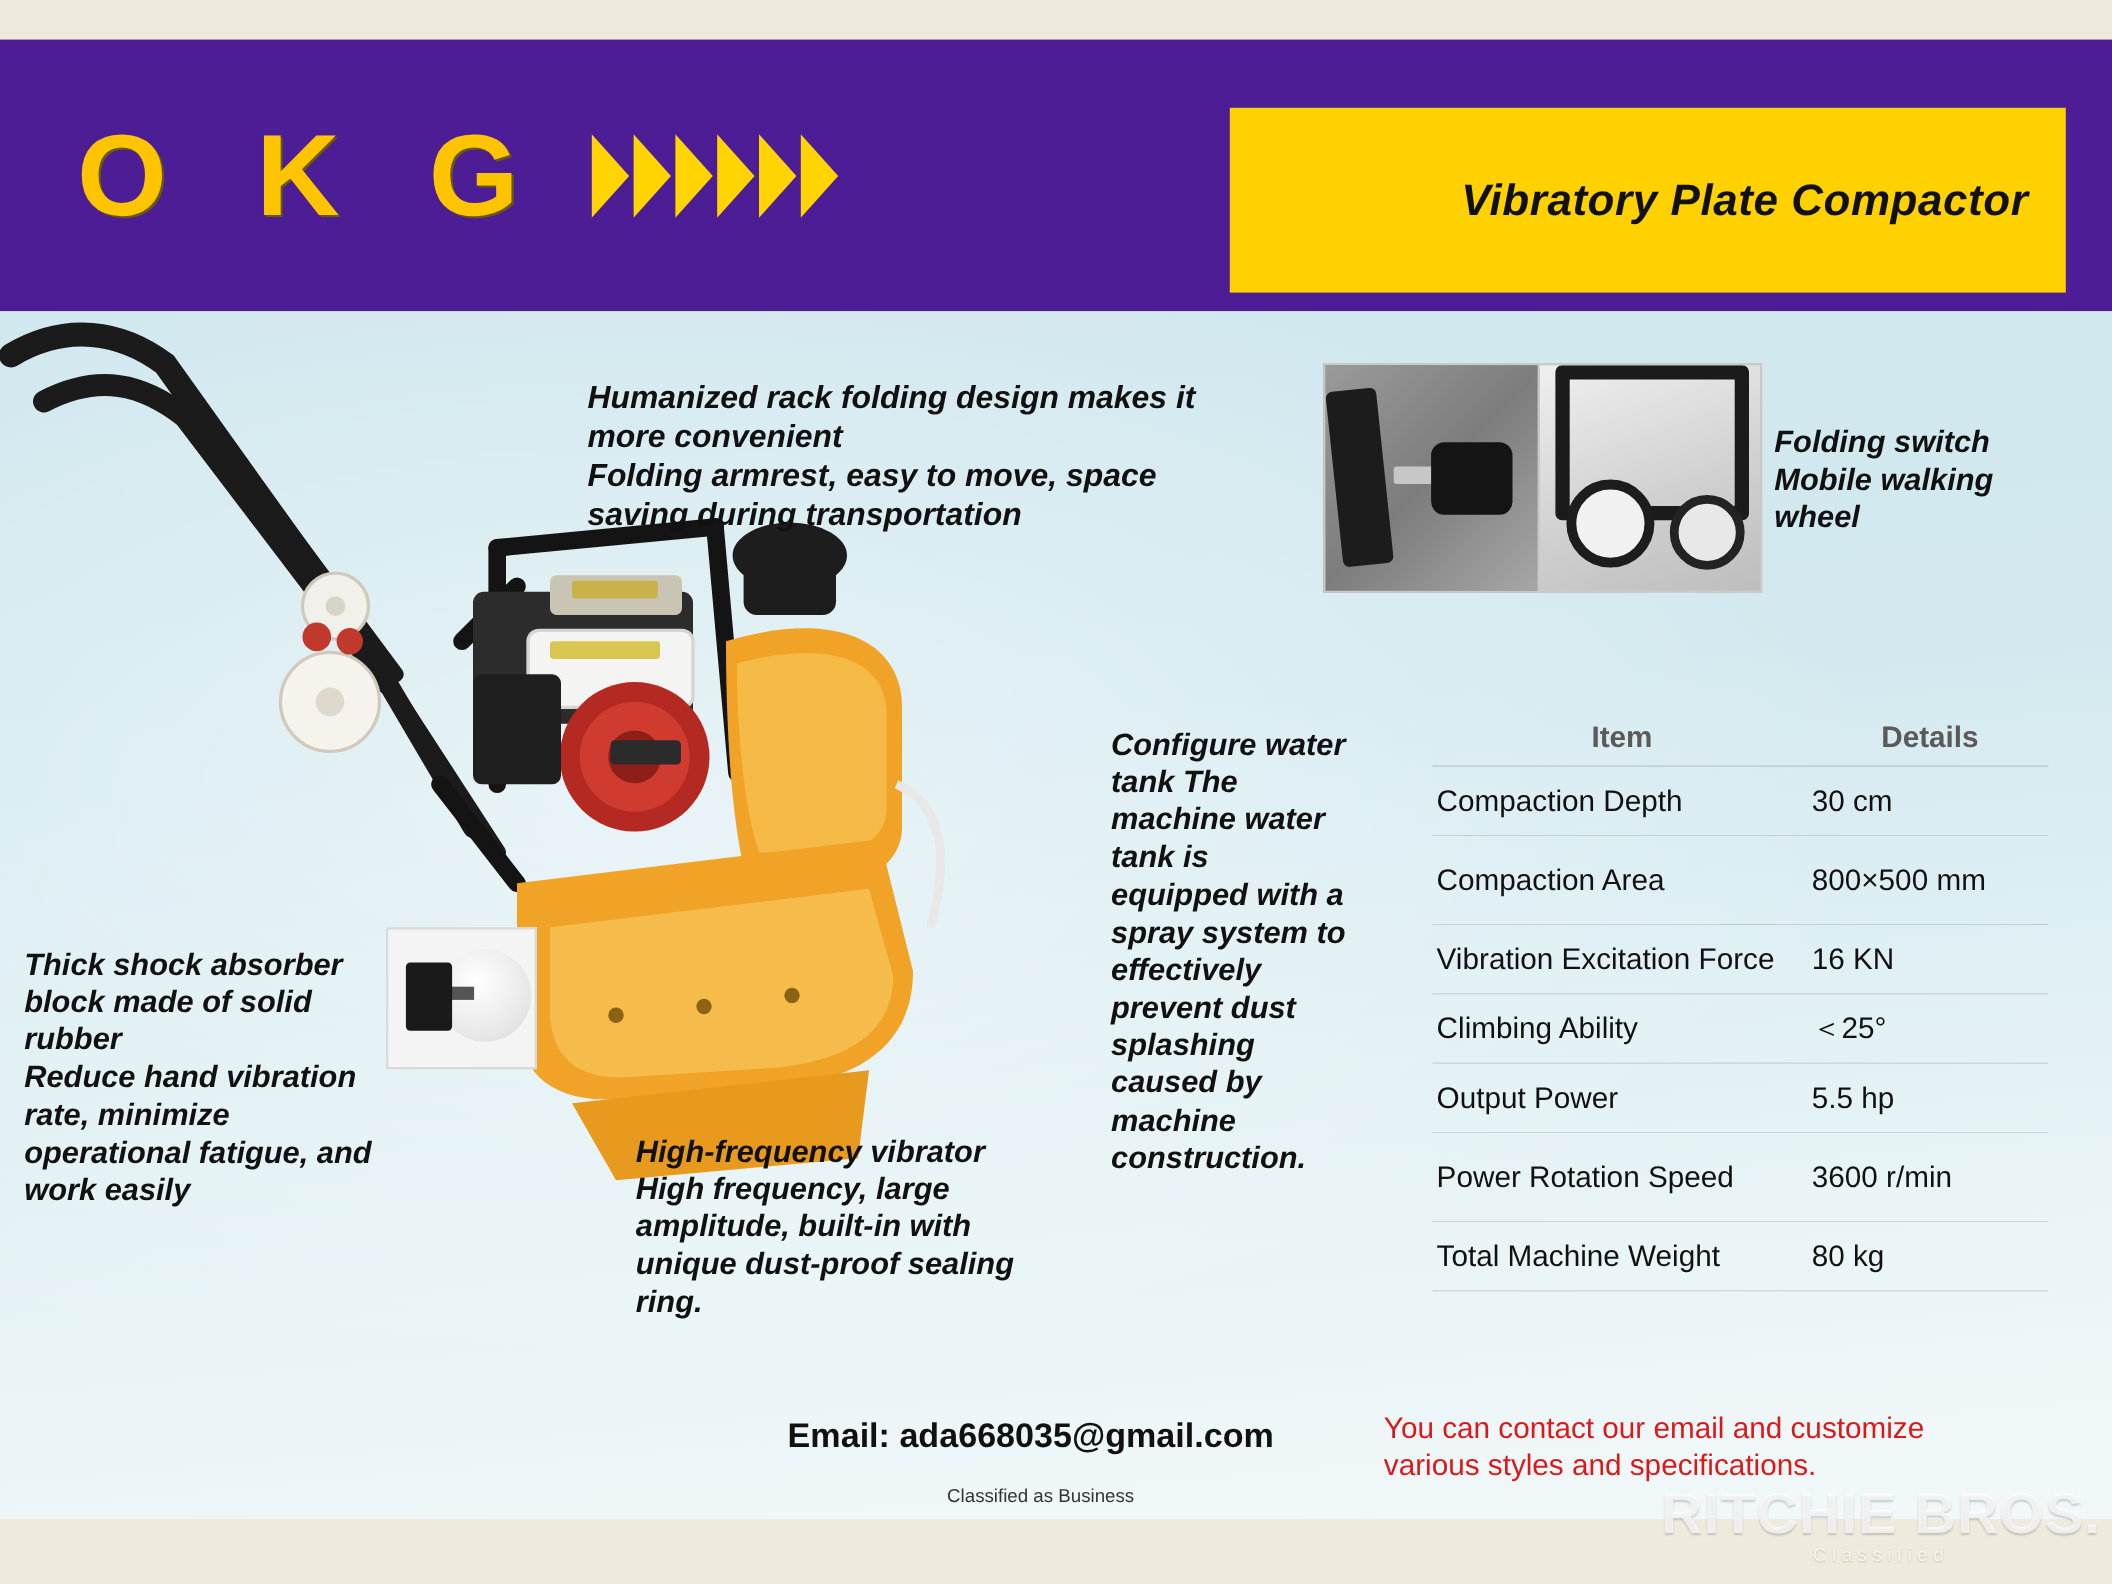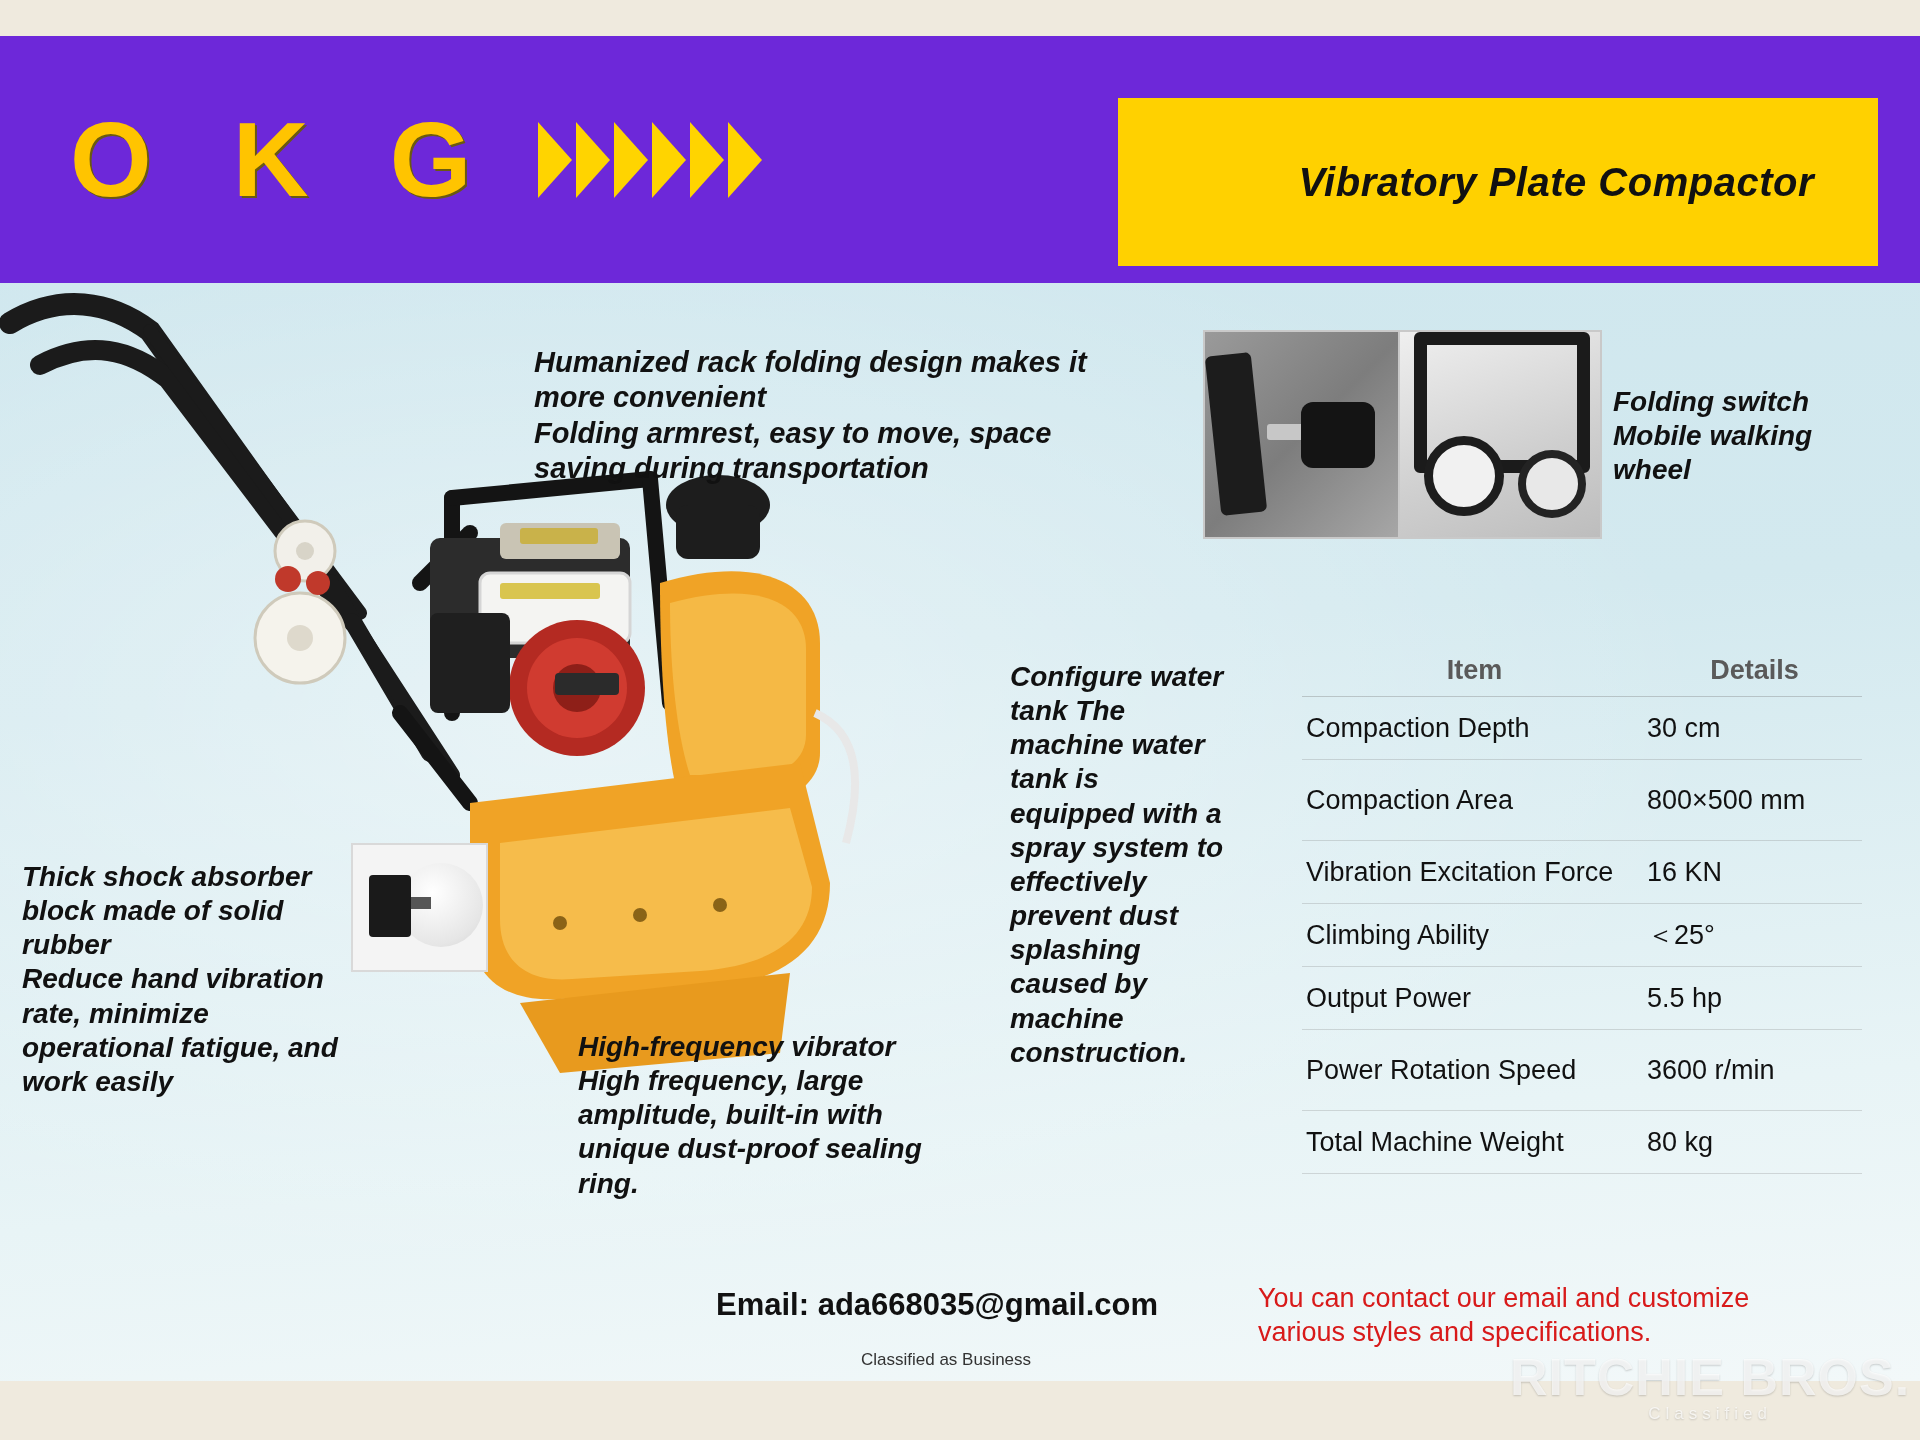--- a/index.html
+++ b/index.html
@@ -19,21 +19,21 @@
     height: 1440px;
     background: #efeade;
   }
   
   .header {
     position: absolute;
     left: 0;
     top: 36px;
     width: 1920px;
     height: 247px;
-    background: #6d28d9;
+    background: #4c1d95;
     display: flex;
     align-items: center;
   }
   .brand {
     margin-left: 70px;
     color: #ffc400;
     font-size: 105px;
     font-weight: bold;
     letter-spacing: 26px;
     font-family: "Liberation Sans", sans-serif;
@@ -58,21 +58,21 @@
     position: absolute;
     left: 1118px;
     top: 98px;
     width: 760px;
     height: 168px;
     background: #ffd100;
     display: flex;
     flex-direction: column;
     justify-content: center;
     align-items: flex-end;
-    padding-right: 64px;
+    padding-right: 34px;
     box-sizing: border-box;
   }
   .title-line1 {
     font-size: 40px;
     font-style: italic;
     font-weight: bold;
     color: #111;
     letter-spacing: 0.5px;
   }
   .title-line2 {

